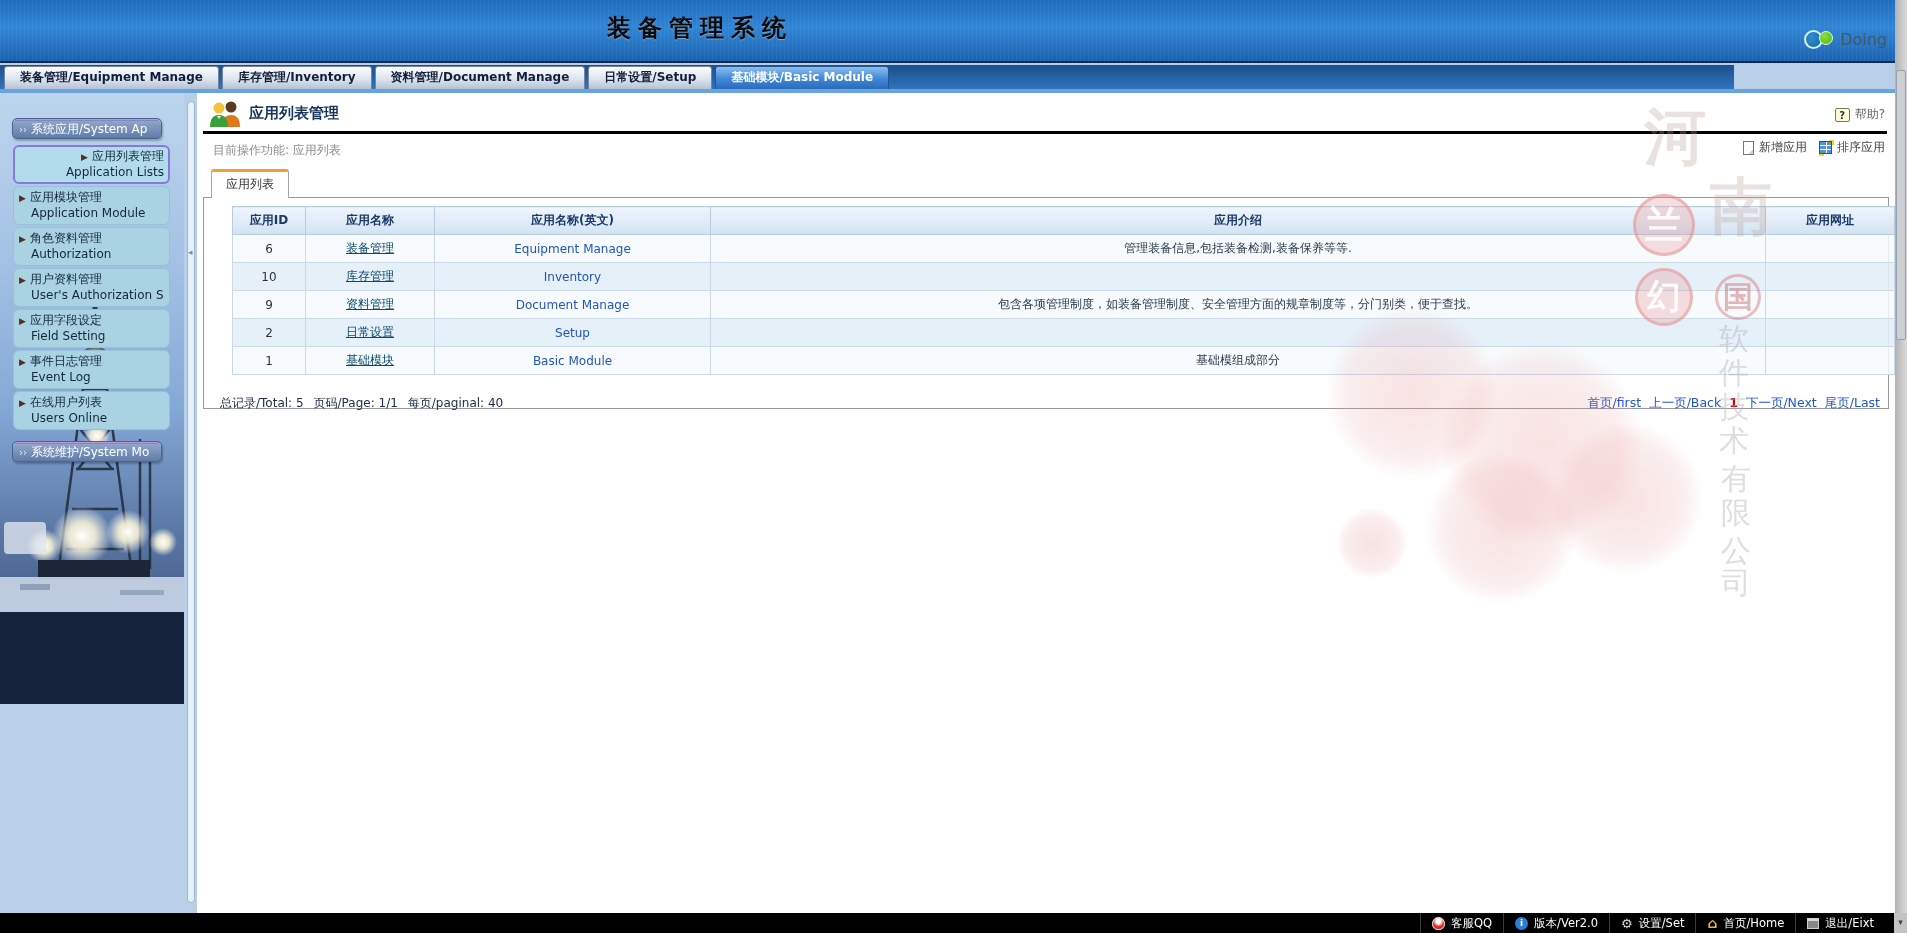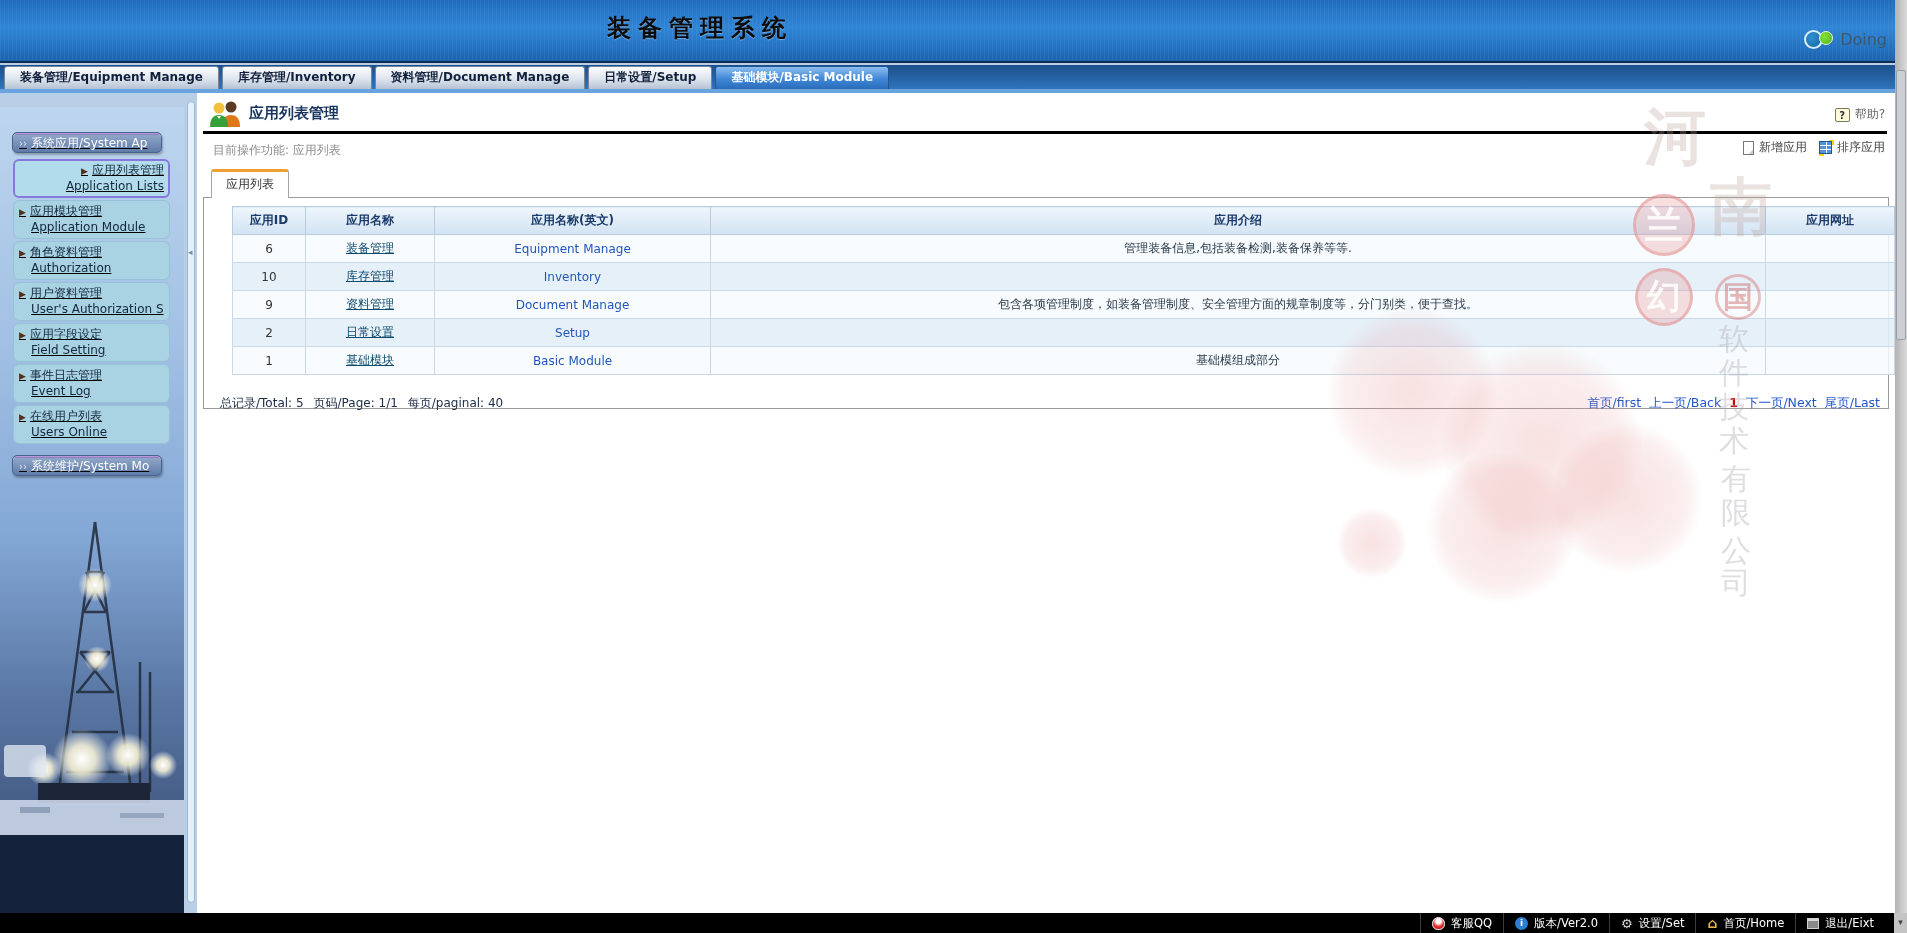--- a/index.html
+++ b/index.html
@@ -14,35 +14,35 @@
     background:repeating-linear-gradient(90deg,rgba(255,255,255,.05) 0 1px,transparent 1px 4px);}
   .app-title{position:absolute;left:520px;top:12px;width:360px;text-align:center;
     font-size:24px;font-weight:bold;color:#0b0b0b;letter-spacing:7px;
     text-shadow:0 1px 1px rgba(255,255,255,.35);}
   .doing{position:absolute;right:20px;top:30px;display:flex;align-items:center;gap:3px;}
   .dot-blue{width:19px;height:19px;border-radius:50%;background:radial-gradient(circle at 35% 35%,#2f8fd0,#15689f);border:2px solid #d8ecf8;}
   .dot-green{width:14px;height:14px;border-radius:50%;background:radial-gradient(circle at 35% 35%,#8ae03a,#4db514);border:1px solid #e8f8d8;margin-left:-7px;margin-top:-4px;}
   .doing-label{font-size:16px;color:#3f586e;margin-left:4px;}
 
   
-  .tab-bar{position:absolute;left:0;top:65px;width:1907px;height:24px;
+  .tab-bar{position:absolute;left:0;top:65px;width:1734px;height:24px;
     background:linear-gradient(180deg,#1c4f8c,#2f74bc);display:flex;align-items:flex-end;padding-left:4px;gap:3px;}
   .nav-tab{height:23px;line-height:21px;padding:0 15px;font-size:12px;font-weight:bold;color:#10203c;
     background:linear-gradient(180deg,#fcfdfe 0%,#dde4ed 55%,#b5c2d5 100%);
     border:1px solid #74859c;border-bottom:none;border-radius:3px 3px 0 0;white-space:nowrap;cursor:pointer;}
   .nav-tab.active{background:linear-gradient(180deg,#8cbdf0 0%,#3f87d6 55%,#2a6cba 100%);
     color:#ffffff;border-color:#23568f;}
   .tab-strip{position:absolute;left:0;top:89px;width:1907px;height:4px;background:#69a4de;}
 
   
   .body{position:absolute;left:0;top:93px;width:1907px;height:820px;background:#b9cfe8;}
 
   
-  .sidebar{position:absolute;left:0;top:14px;width:184px;height:820px;overflow:hidden;
-    background:linear-gradient(180deg,#bdd5ee 0%,#a3c1e4 28%,#84a8d6 52%,#5a77a4 72%,#2c4166 100%);text-decoration:underline;}
+  .sidebar{position:absolute;left:0;top:0;width:184px;height:611px;overflow:hidden;
+    background:linear-gradient(180deg,#bdd5ee 0%,#a3c1e4 28%,#84a8d6 52%,#5a77a4 72%,#2c4166 100%);}
   .rig{position:absolute;left:0;bottom:0;}
   .side-stack{position:relative;padding-top:25px;}
   .section-header{width:150px;margin:0 0 6px 12px;height:21px;line-height:21px;padding:0 6px;
     background:linear-gradient(180deg,#97adcd 0%,#70a 0%,#8fa6c8 10%,#5f7ba8 100%);
     border:1px solid #46648e;border-radius:5px;box-shadow:inset 0 1px 0 rgba(255,255,255,.5),1px 2px 2px rgba(0,0,0,.25);
     color:#ffffff;font-size:12px;white-space:nowrap;overflow:hidden;cursor:pointer;}
   .section-bullet{color:#dce8f8;font-size:10px;margin-right:4px;}
   .menu-item{width:157px;margin:0 0 2px 13px;padding:2px 5px 3px 5px;background:#a9d2e3;
     border:1px solid #96c2d8;border-radius:6px;cursor:pointer;}
   .menu-item.active{background:#b2dcec;border:2px solid #8579dd;padding:1px 4px 2px 4px;text-align:right;}

